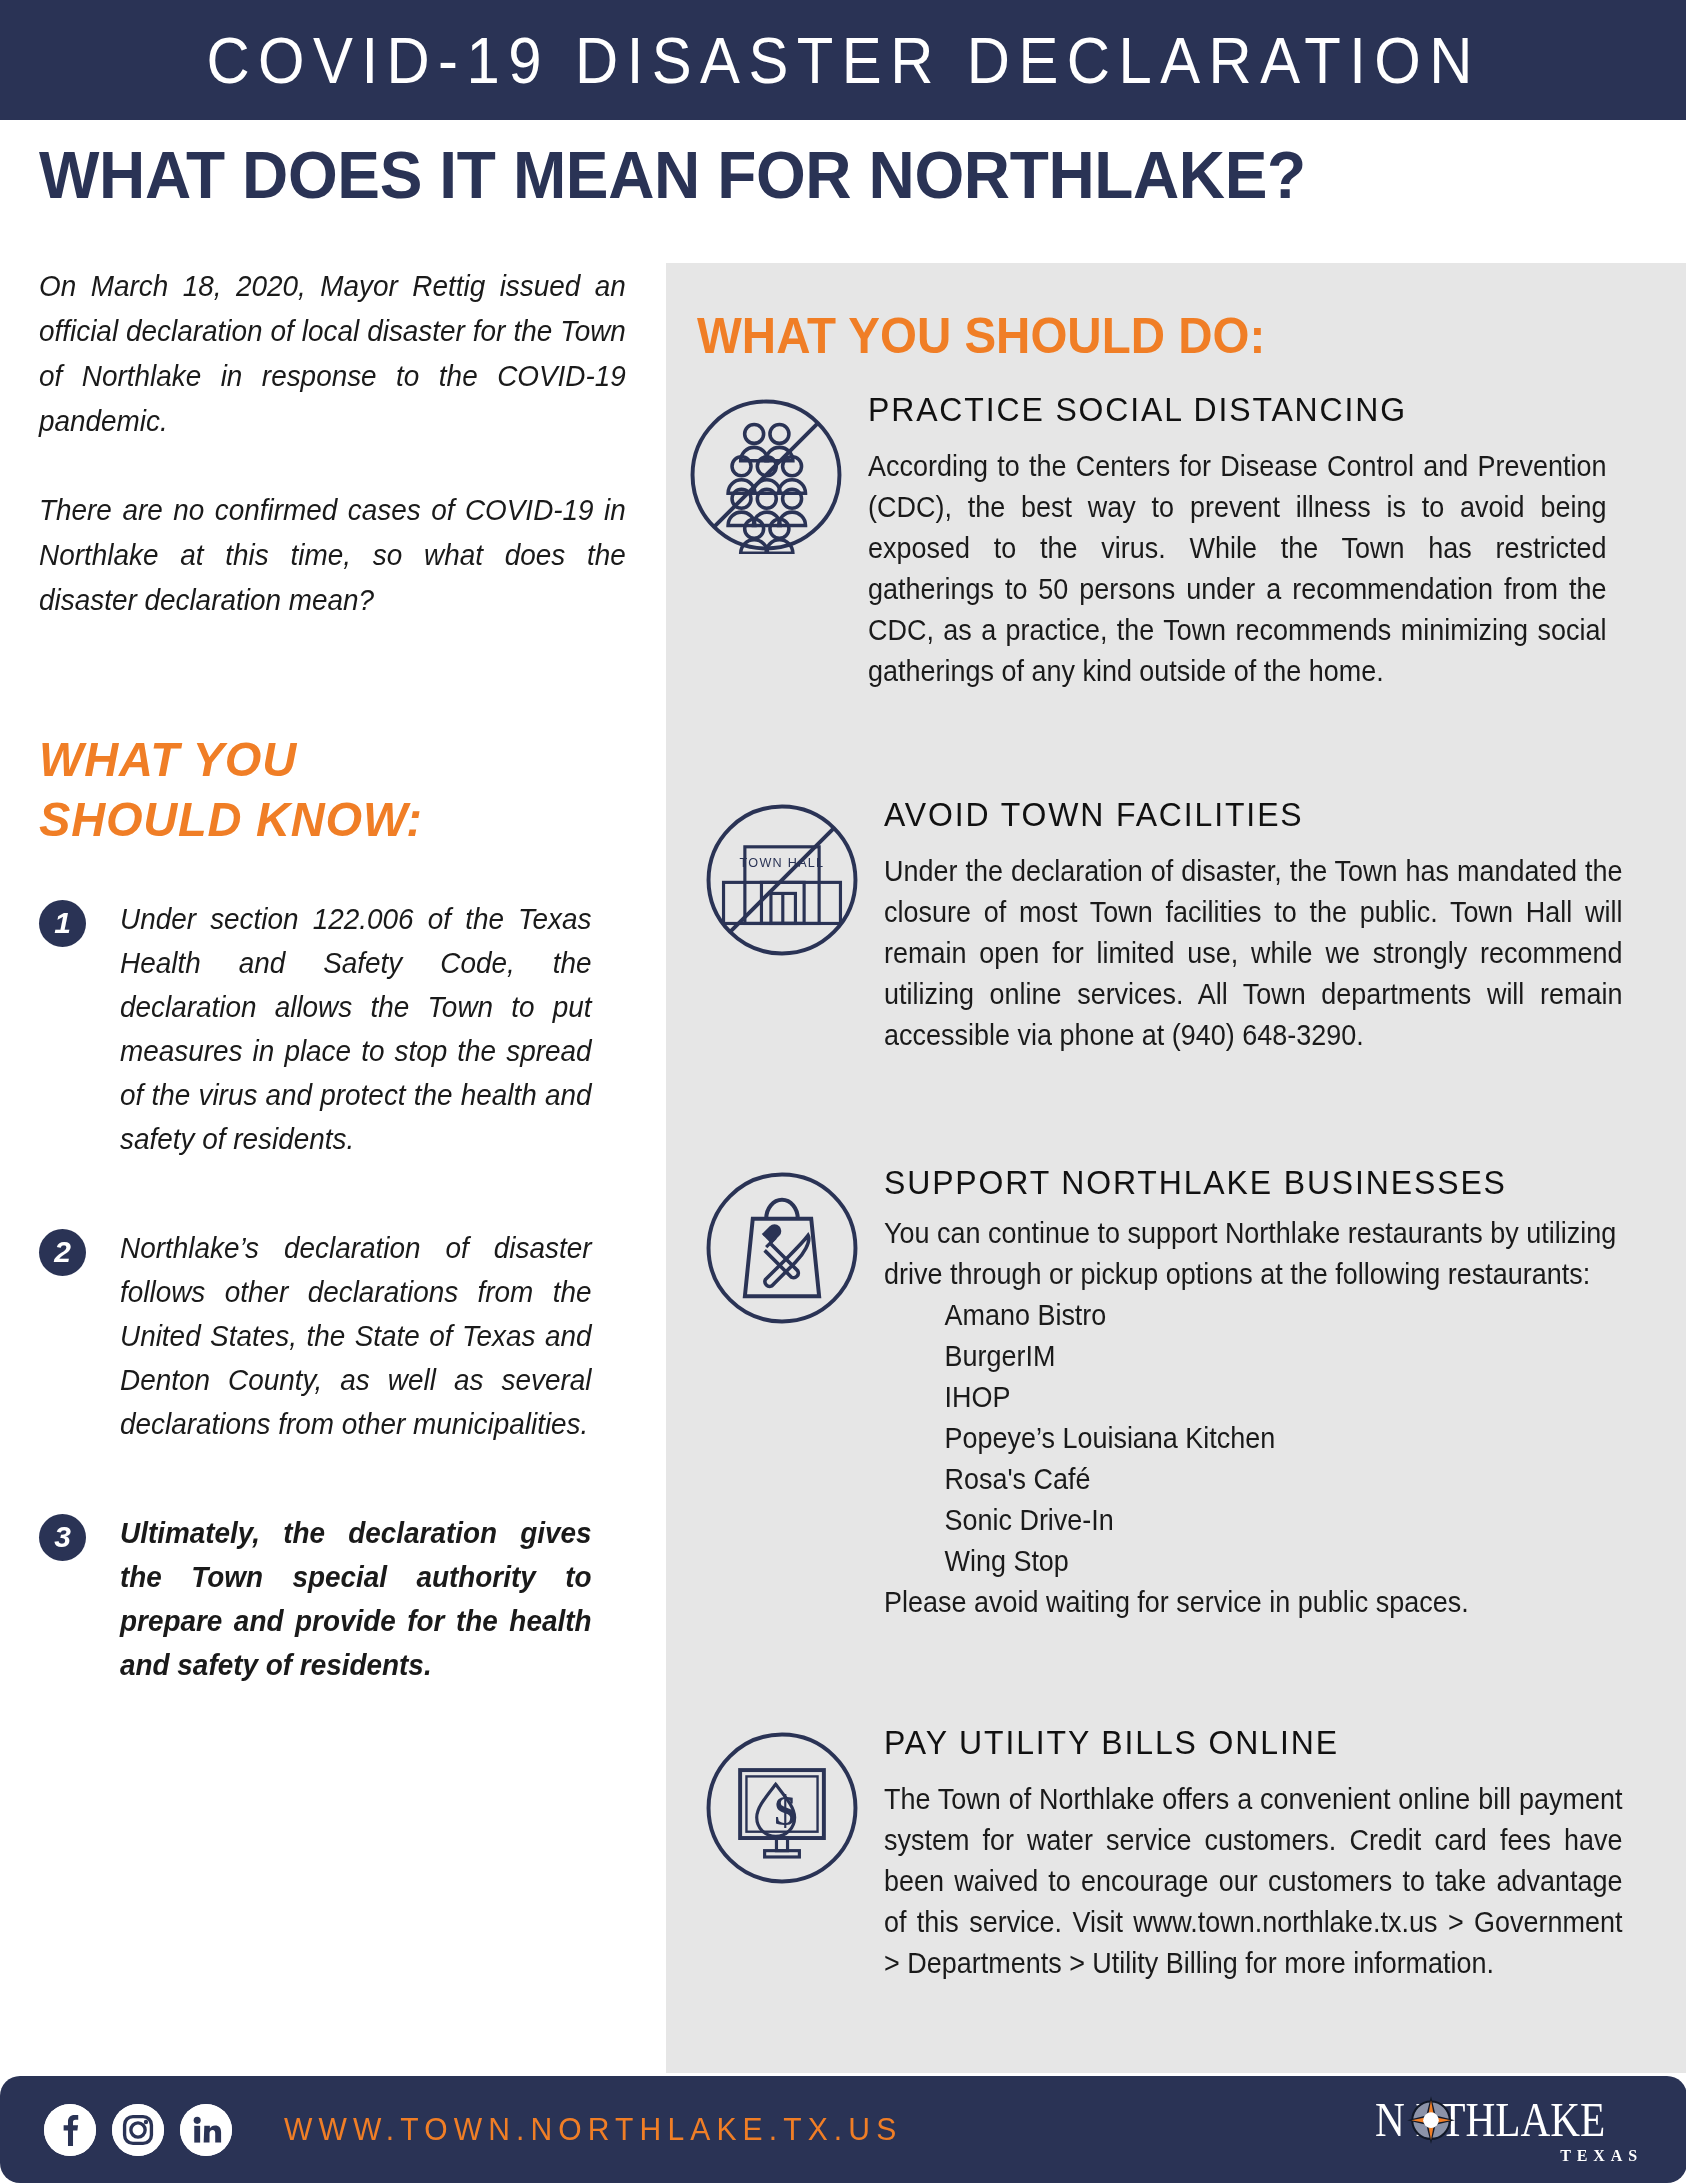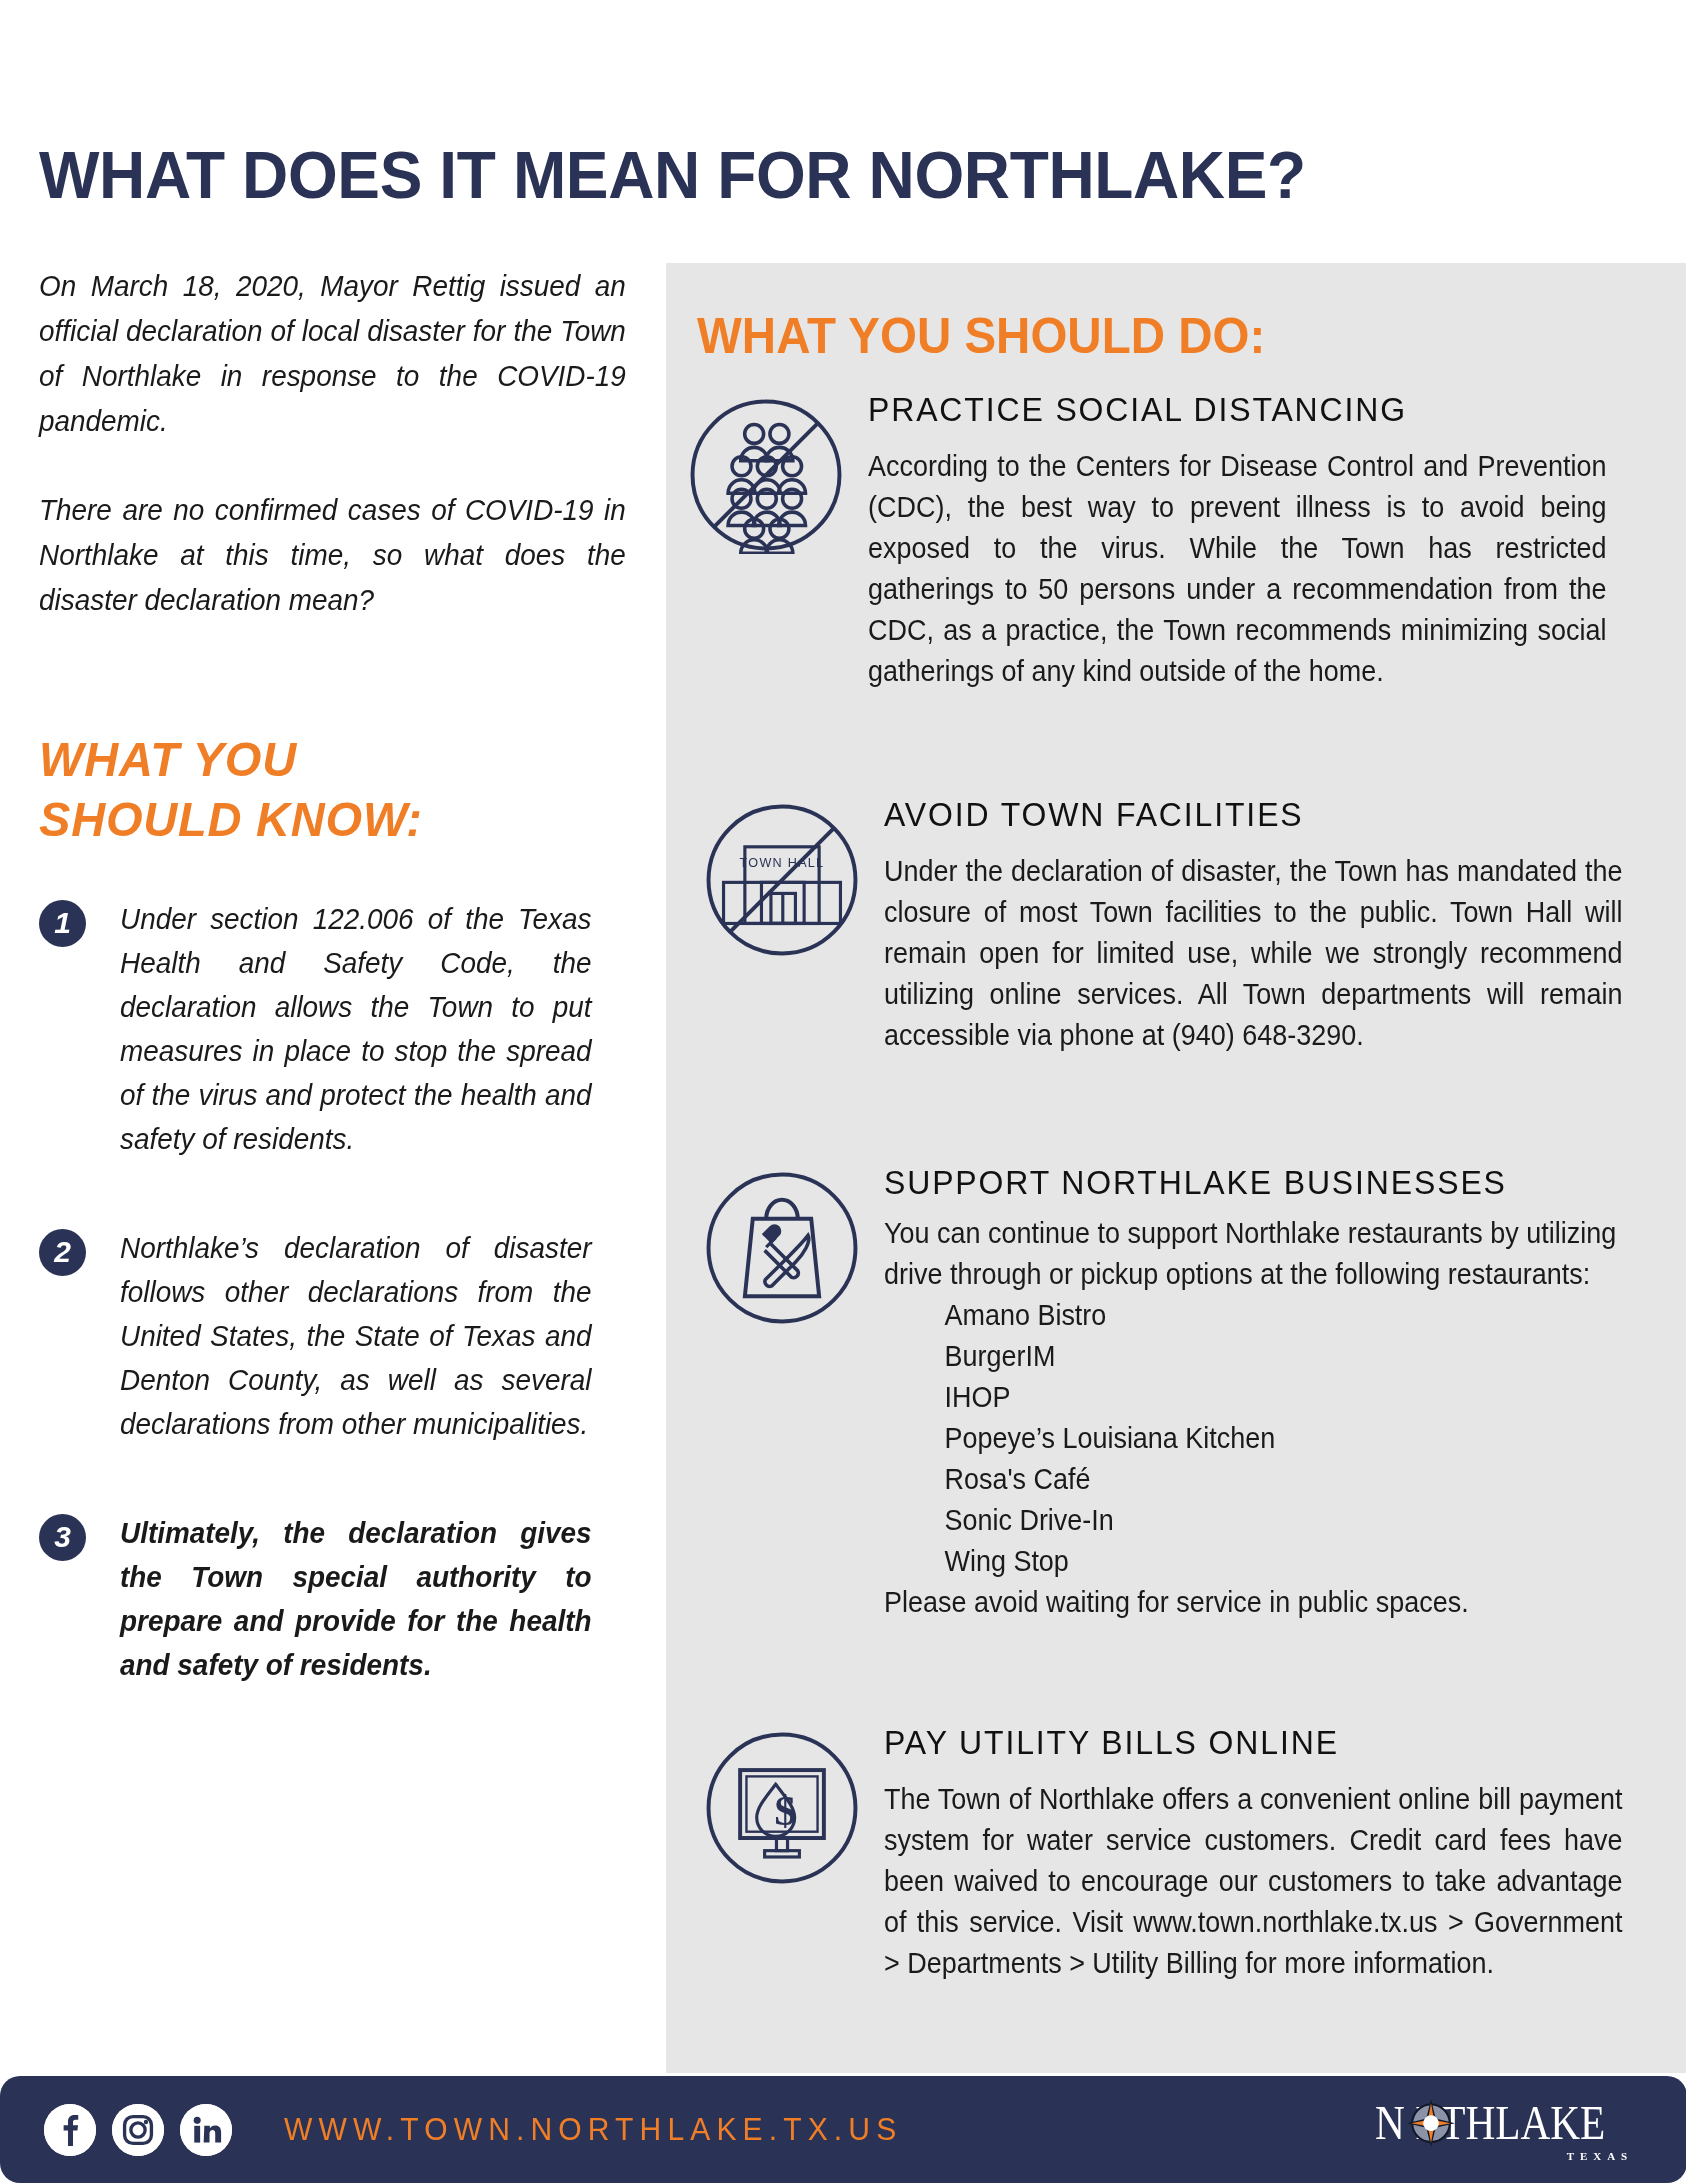--- a/index.html
+++ b/index.html
@@ -258,32 +258,35 @@
   }
   .logo-compass {
     position: absolute;
     left: 30px; top: 50%;
     transform: translateY(-50%);
     width: 52px; height: 52px;
   }
   .logo-sub {
     color: #ffffff;
     font-family: "Liberation Serif", serif;
-    font-size: 11px;
+    font-size: 16px;
     letter-spacing: 5.9px;
     font-weight: bold;
     margin-top: 1.7px;
-    margin-right: 10px;
+    margin-right: 0;
   }
 </style>
 </head>
 <body>
 
 <div class="page">
 
+  <div class="header-band">
+    <div class="header-title">COVID-19 DISASTER DECLARATION</div>
+  </div>
 
   <div class="subtitle">WHAT DOES IT MEAN FOR NORTHLAKE?</div>
 
   <div class="left-col">
 
     <div class="intro-p">On March 18, 2020, Mayor Rettig issued an official declaration of local disaster for the Town of Northlake in response to the COVID-19 pandemic.</div>
     <div class="intro-gap"></div>
     <div class="intro-p">There are no confirmed cases of COVID-19 in Northlake at this time, so what does the disaster declaration mean?</div>
 
     <div class="know-head">

